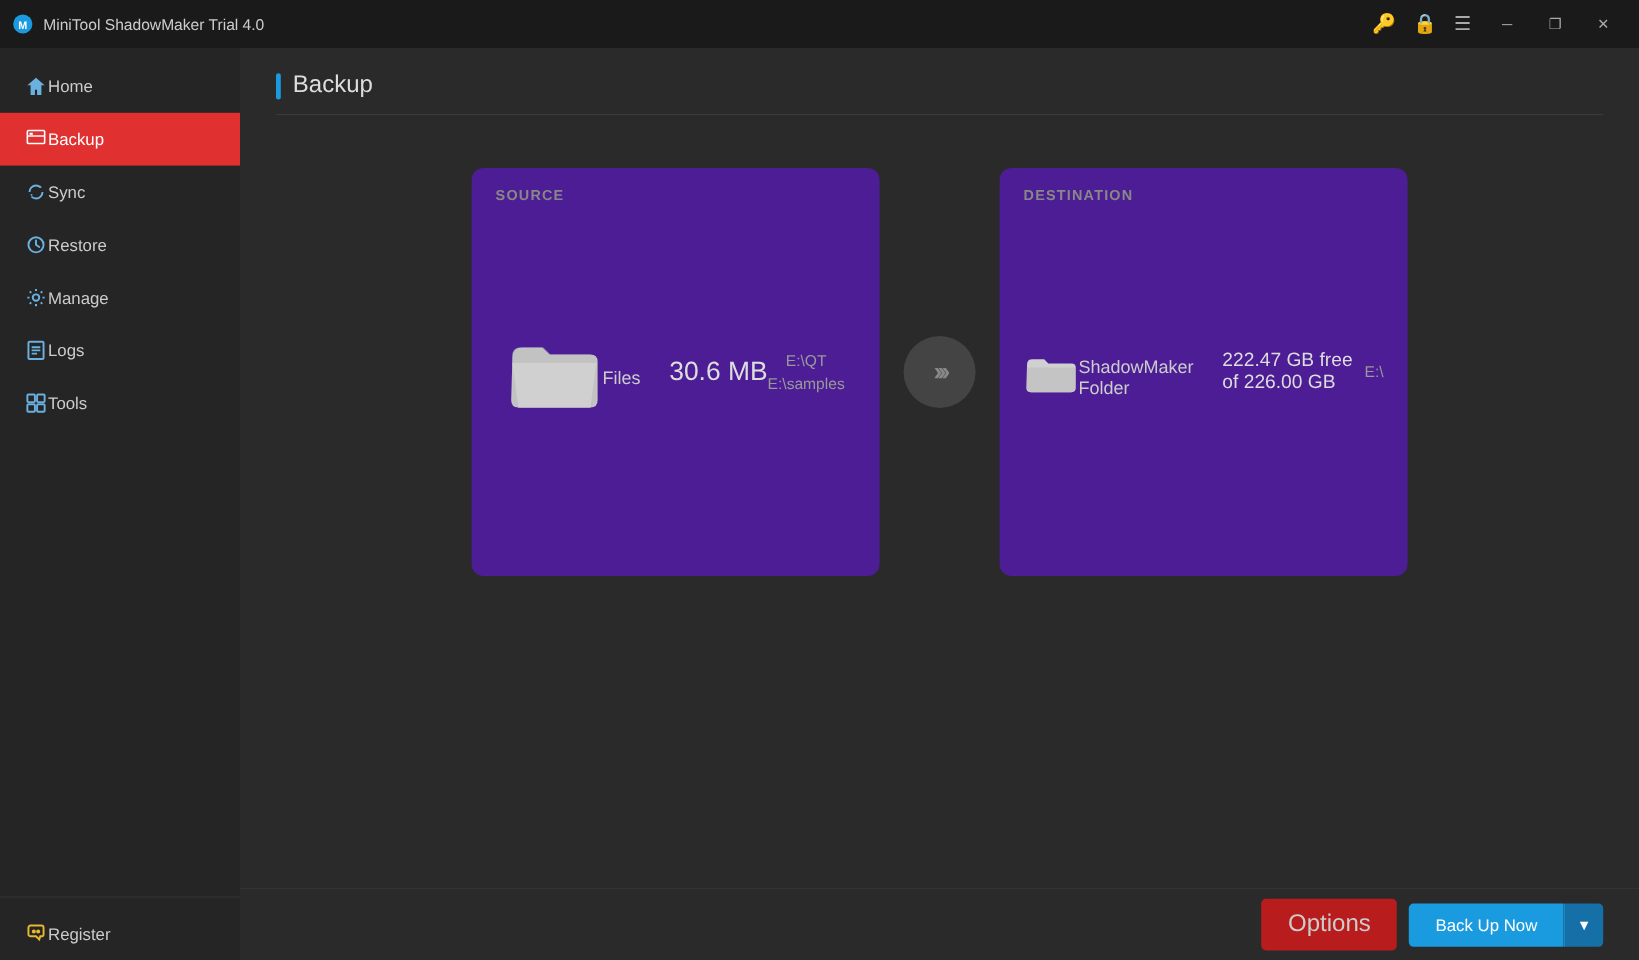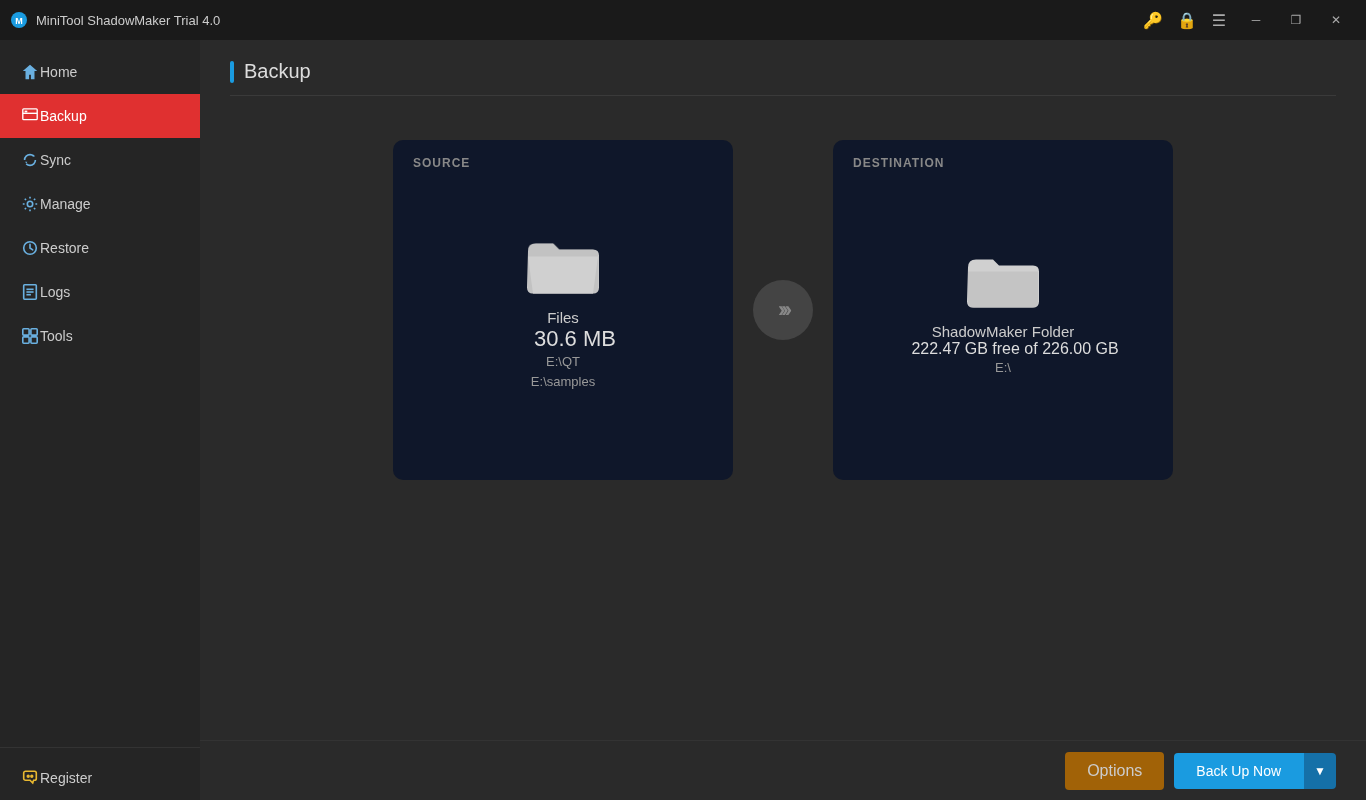--- a/index.html
+++ b/index.html
@@ -146,24 +146,24 @@
       justify-content: center;
       gap: 0;
       flex: 1;
       align-items: flex-start;
       padding-top: 20px;
     }
 
     .backup-card {
       width: 340px;
       height: 340px;
-      background: #0f172a;
+      background: #4c1d95;
       border-radius: 10px;
       display: flex;
-      flex-direction: column;
+      flex-direction: row;
       align-items: center;
       justify-content: center;
       cursor: pointer;
       position: relative;
       padding: 20px;
       gap: 0;
     }
 
     .card-label {
       position: absolute;
@@ -228,25 +228,25 @@
       background: #2a2a2a;
       display: flex;
       align-items: center;
       justify-content: flex-end;
       padding: 0 30px;
       gap: 10px;
       border-top: 1px solid #333;
     }
 
     .btn-options {
-      background: #a16207;
+      background: #b91c1c;
       color: #ccc;
       border: none;
       padding: 10px 22px;
-      font-size: 16px;
+      font-size: 20px;
       border-radius: 4px;
       cursor: pointer;
     }
 
     .btn-backup {
       background: #1a9be0;
       color: #fff;
       border: none;
       padding: 10px 22px;
       font-size: 14px;
@@ -325,35 +325,35 @@
           <polyline points="14,4 15.5,6 13,6" fill="#6ab0e0" stroke="none"></polyline>
           <polyline points="6,14 4.5,12 7,12" fill="#6ab0e0" stroke="none"></polyline>
         </svg>
       </span>
       <span>Sync</span>
     </div>
 
     <div class="nav-item">
       <span class="nav-icon">
         <svg width="18" height="18" viewBox="0 0 20 20" fill="none" stroke="#6ab0e0" stroke-width="1.8">
+          <circle cx="10" cy="10" r="7"></circle>
+          <path d="M10 6v4l3 2" stroke-linecap="round"></path>
+        </svg>
+      </span>
+      <span>Restore</span>
+    </div>
+
+    <div class="nav-item">
+      <span class="nav-icon">
+        <svg width="18" height="18" viewBox="0 0 20 20" fill="none" stroke="#6ab0e0" stroke-width="1.8">
           <circle cx="10" cy="10" r="3"></circle>
           <path d="M10 2v2M10 16v2M2 10h2M16 10h2M4.2 4.2l1.4 1.4M14.4 14.4l1.4 1.4M4.2 15.8l1.4-1.4M14.4 5.6l1.4-1.4"></path>
         </svg>
       </span>
       <span>Manage</span>
-    </div>
-
-    <div class="nav-item">
-      <span class="nav-icon">
-        <svg width="18" height="18" viewBox="0 0 20 20" fill="none" stroke="#6ab0e0" stroke-width="1.8">
-          <circle cx="10" cy="10" r="7"></circle>
-          <path d="M10 6v4l3 2" stroke-linecap="round"></path>
-        </svg>
-      </span>
-      <span>Restore</span>
     </div>
 
     <div class="nav-item">
       <span class="nav-icon">
         <svg width="18" height="18" viewBox="0 0 20 20" fill="none" stroke="#6ab0e0" stroke-width="1.8">
           <rect x="3" y="2" width="14" height="16" rx="1"></rect>
           <line x1="6" y1="7" x2="14" y2="7"></line>
           <line x1="6" y1="10" x2="14" y2="10"></line>
           <line x1="6" y1="13" x2="11" y2="13"></line>
         </svg>

